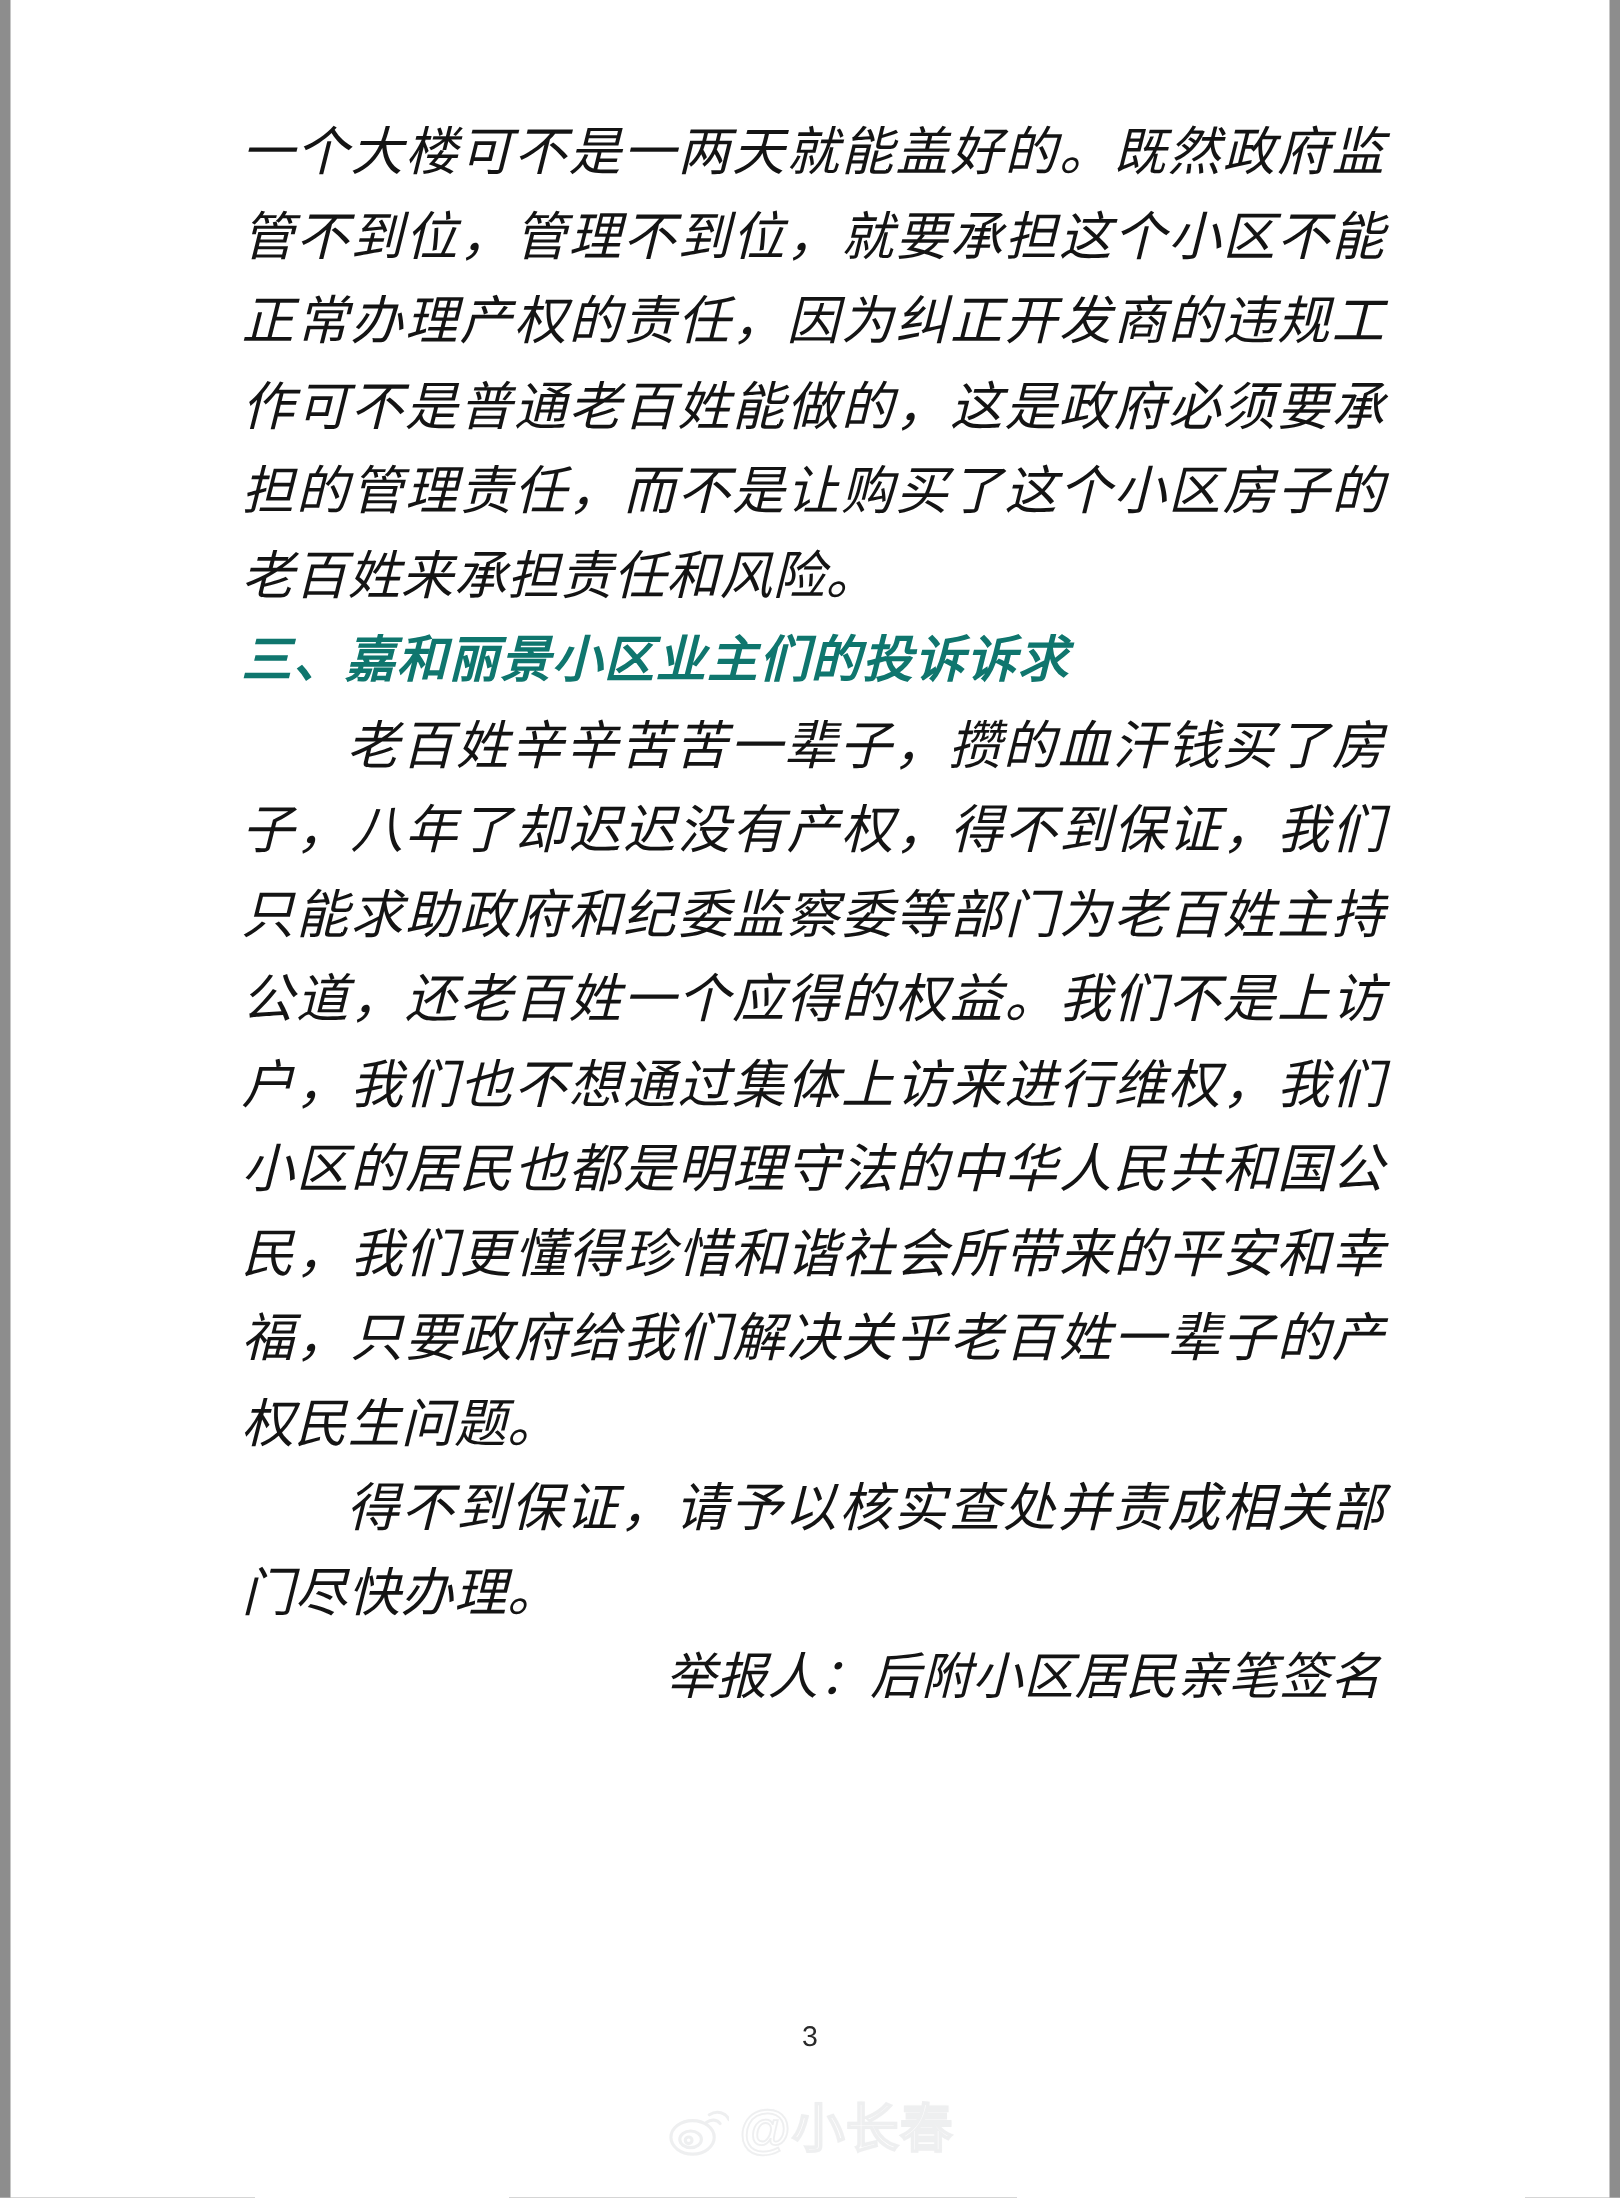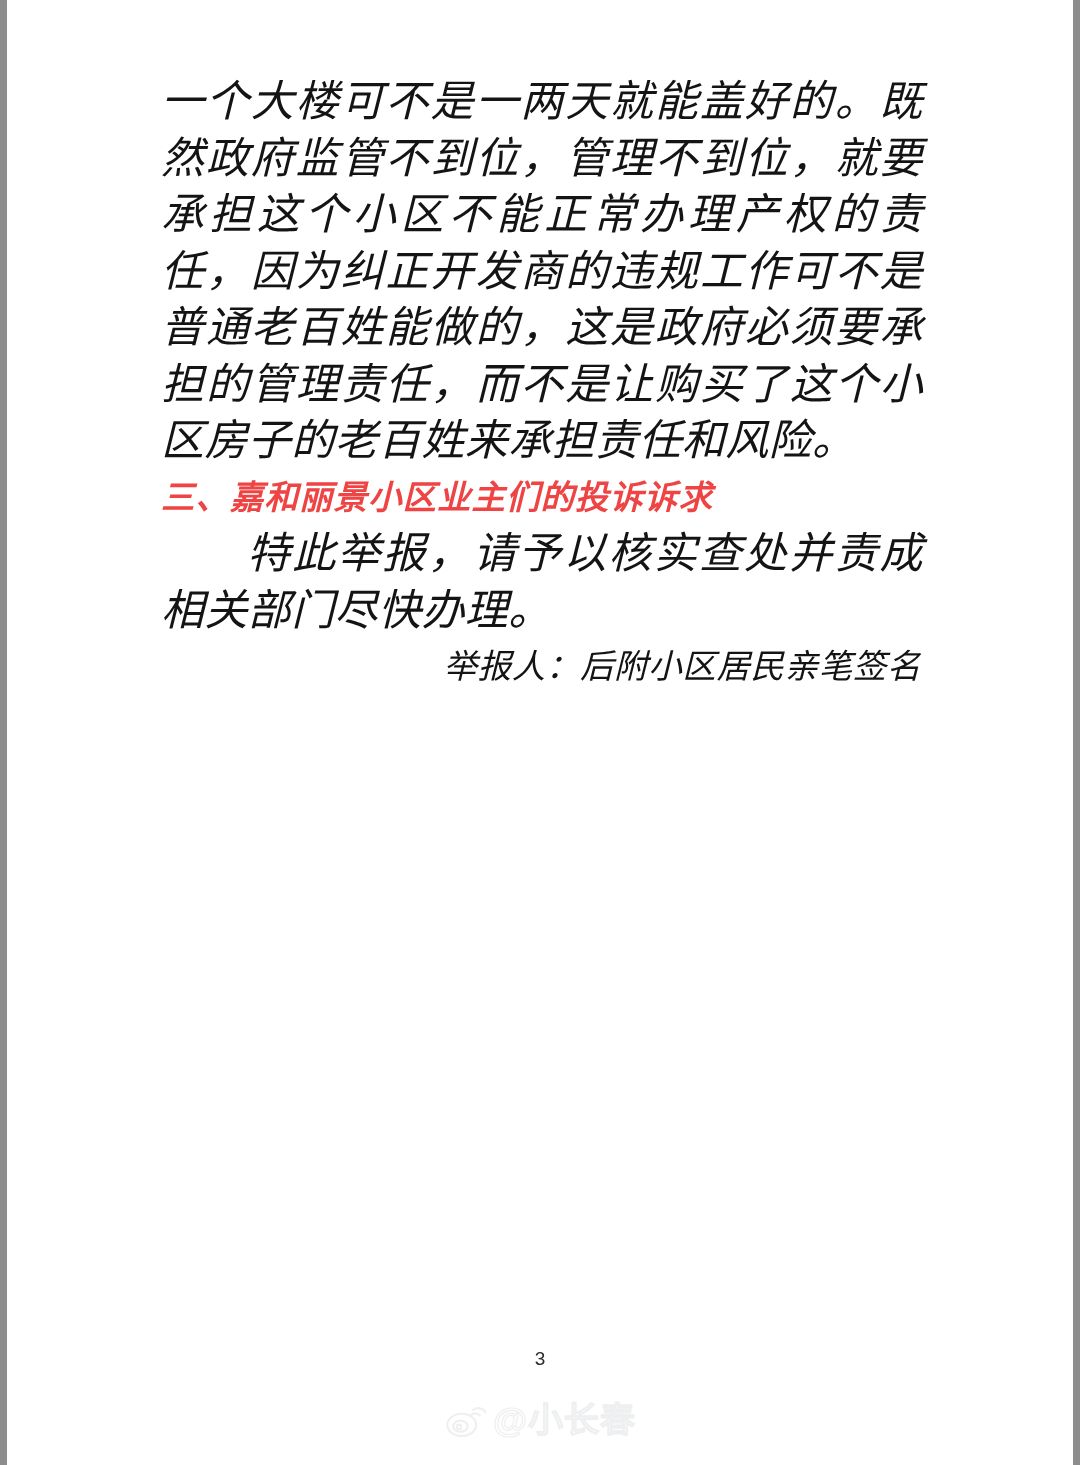--- a/index.html
+++ b/index.html
@@ -29,41 +29,41 @@
   .doc-body {
     position: absolute;
     left: 154px;          
     top: 74px;
     width: 762px;
   }
 
   
   .para {
     margin: 0;
-    font-size: 43px;
+    font-size: 35px;
     line-height: 56.5px;
     color: #141414;
     text-align: justify;
     text-justify: inter-ideograph;
     letter-spacing: 0.4px;
     font-family: "Liberation Serif", "DejaVu Serif", serif;
     font-style: italic;
     text-indent: 0;
   }
   .para.indent {
     text-indent: 2em;
   }
 
   
   .section-heading {
     margin: 0;
     font-size: 33.5px;
     line-height: 56.5px;
     font-weight: 700;
-    color: #ef4444;
+    color: #0f766e;
     letter-spacing: 1px;
     font-family: "Liberation Serif", "DejaVu Serif", serif;
     font-style: italic;
     white-space: nowrap;
   }
 
   
   .sign-line {
     margin: 0;
     font-size: 33.5px;
@@ -123,22 +123,23 @@
 
 <div class="page-sheet">
 
   <div class="doc-body">
 
     <p class="para">一个大楼可不是一两天就能盖好的。既然政府监管不到位，管理不到位，就要承担这个小区不能正常办理产权的责任，因为纠正开发商的违规工作可不是普通老百姓能做的，这是政府必须要承担的管理责任，而不是让购买了这个小区房子的老百姓来承担责任和风险。</p>
 
     <h2 class="section-heading">三、嘉和丽景小区业主们的投诉诉求</h2>
 
 
+    <p class="para indent">老百姓辛辛苦苦一辈子，攒的血汗钱买了房子，八年了却迟迟没有产权，得不到保证，我们只能求助政府和纪委监察委等部门为老百姓主持公道，还老百姓一个应得的权益。我们不是上访户，我们也不想通过集体上访来进行维权，我们小区的居民也都是明理守法的中华人民共和国公民，我们更懂得珍惜和谐社会所带来的平安和幸福，只要政府给我们解决关乎老百姓一辈子的产权民生问题。</p>
 
-    <p class="para indent">特此举报，请予以核实查处并责成相关部门尽快办理。</p>
+    <p class="para indent">得不到保证，请予以核实查处并责成相关部门尽快办理。</p>
 
     <p class="sign-line">举报人：后附小区居民亲笔签名</p>
 
   </div>
 
   <div class="page-number">3</div>
 
   <div class="watermark">
     <svg class="wm-logo" viewBox="0 0 64 64" aria-hidden="true">
       <g fill="none" stroke="#c9cbcf" stroke-width="3.2">

